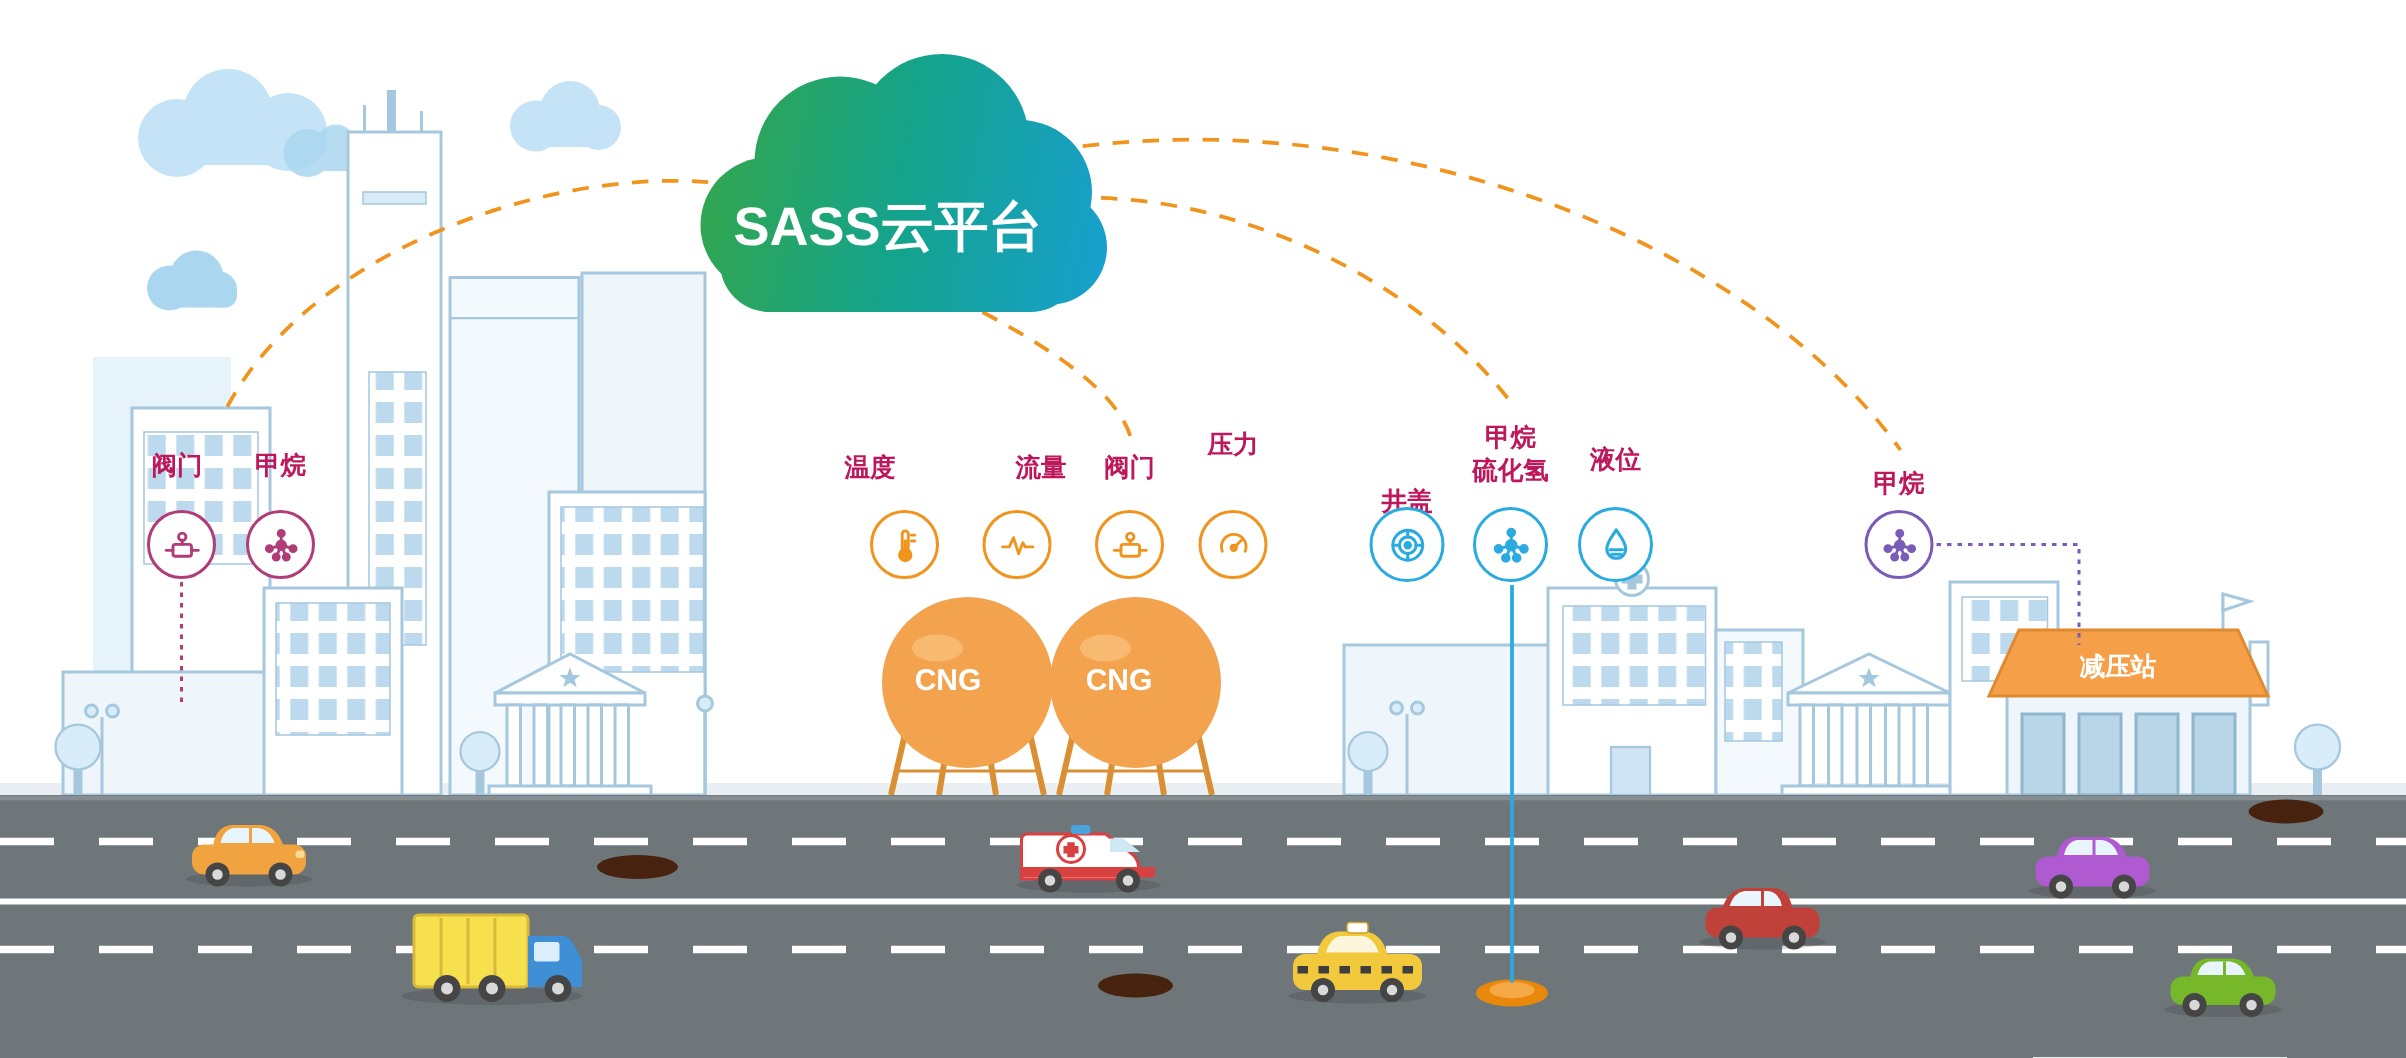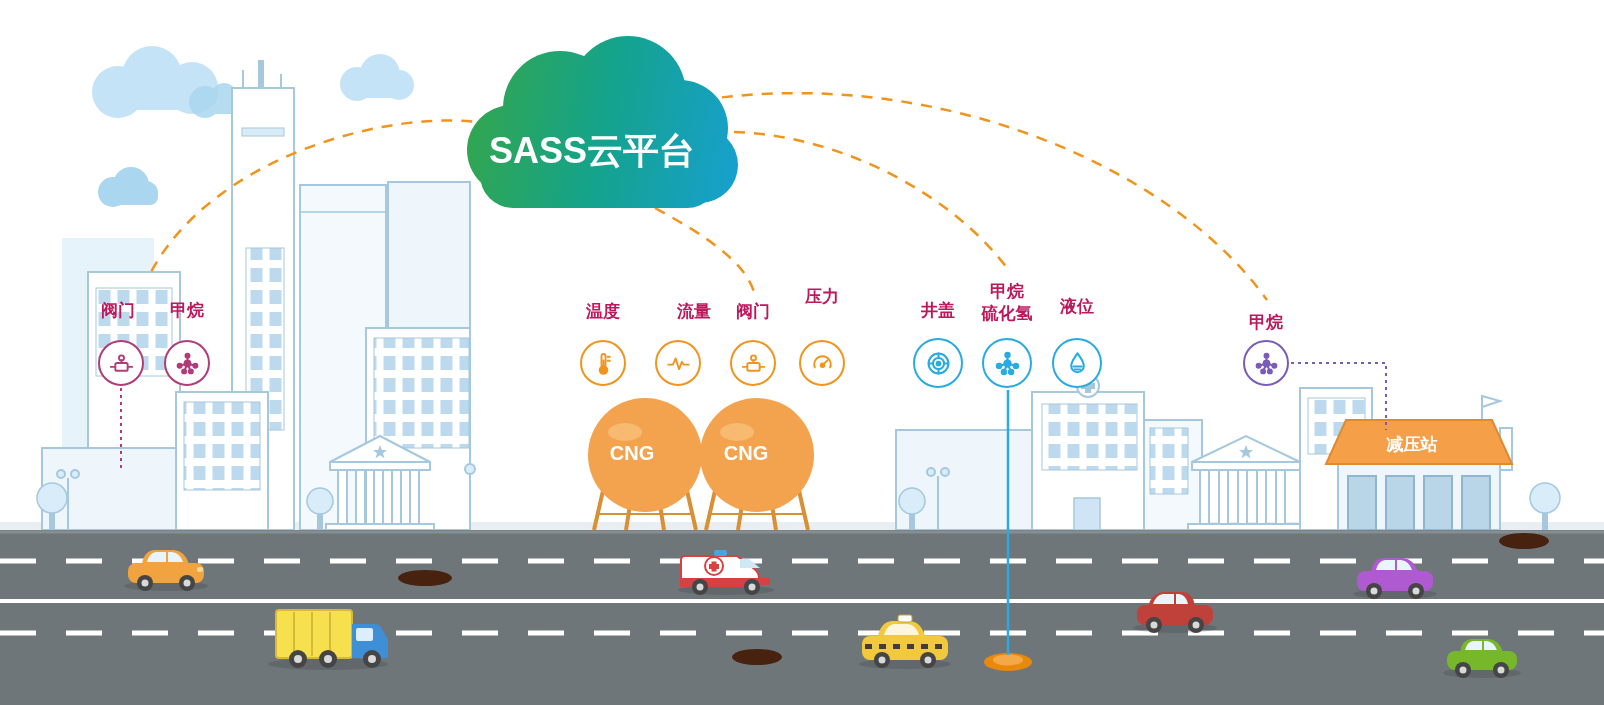--- a/index.html
+++ b/index.html
@@ -342,21 +342,21 @@
           <line x1="12" y1="12" x2="15" y2="19"></line>
       <circle cx="12" cy="12" r="2.6" fill="currentColor"></circle>
           <circle cx="12" cy="5" r="1.8" fill="currentColor"></circle>
           <circle cx="5" cy="14" r="1.8" fill="currentColor"></circle>
           <circle cx="19" cy="14" r="1.8" fill="currentColor"></circle>
           <circle cx="9" cy="19" r="1.8" fill="currentColor"></circle>
           <circle cx="15" cy="19" r="1.8" fill="currentColor"></circle>
     </svg>
   </div>
 
-  <div class="slabel" style="left:603px;top:301px">温度</div>
+  <div class="slabel" style="left:580px;top:301px">温度</div>
   <div class="slabel" style="left:694px;top:301px">流量</div>
   <div class="slabel" style="left:753px;top:301px">阀门</div>
   <div class="slabel" style="left:822px;top:286px">压力</div>
   <div class="sicon" style="left:603px;top:363px;--c:#f0941d">
     <svg viewBox="0 0 24 24" width="27" height="27">
       <rect x="10.2" y="3.5" width="3.6" height="11.5" rx="1.8"></rect>
       <circle cx="12" cy="17.8" r="3.4" fill="currentColor"></circle>
       <line x1="12" y1="9.5" x2="12" y2="15" stroke-width="2"></line>
       <line x1="15.6" y1="6" x2="17.6" y2="6"></line>
           <line x1="15.6" y1="9.5" x2="17.6" y2="9.5"></line>
@@ -377,21 +377,21 @@
     </svg>
   </div>
   <div class="sicon" style="left:822px;top:363px;--c:#f0941d">
     <svg viewBox="0 0 24 24" width="27" height="27">
       <path d="M5.2 15.5 A7.3 7.3 0 1 1 18.8 15.5"></path>
       <line x1="12" y1="13.5" x2="16.6" y2="9"></line>
       <circle cx="12" cy="13.5" r="1.6" fill="currentColor"></circle>
     </svg>
   </div>
 
-  <div class="slabel" style="left:938px;top:300px">井盖</div>
+  <div class="slabel" style="left:938px;top:324px">井盖</div>
   <div class="slabel" style="left:1007px;top:281px">
     <div>甲烷</div>
     <div>硫化氢</div>
   </div>
   <div class="slabel" style="left:1077px;top:296px">液位</div>
   <div class="sicon lg" style="left:938px;top:363px;--c:#29abe2">
     <svg viewBox="0 0 24 24" width="29" height="29">
       <circle cx="12" cy="12" r="8.2"></circle>
       <circle cx="12" cy="12" r="4.6"></circle>
       <circle cx="12" cy="12" r="1.5" fill="currentColor"></circle>

